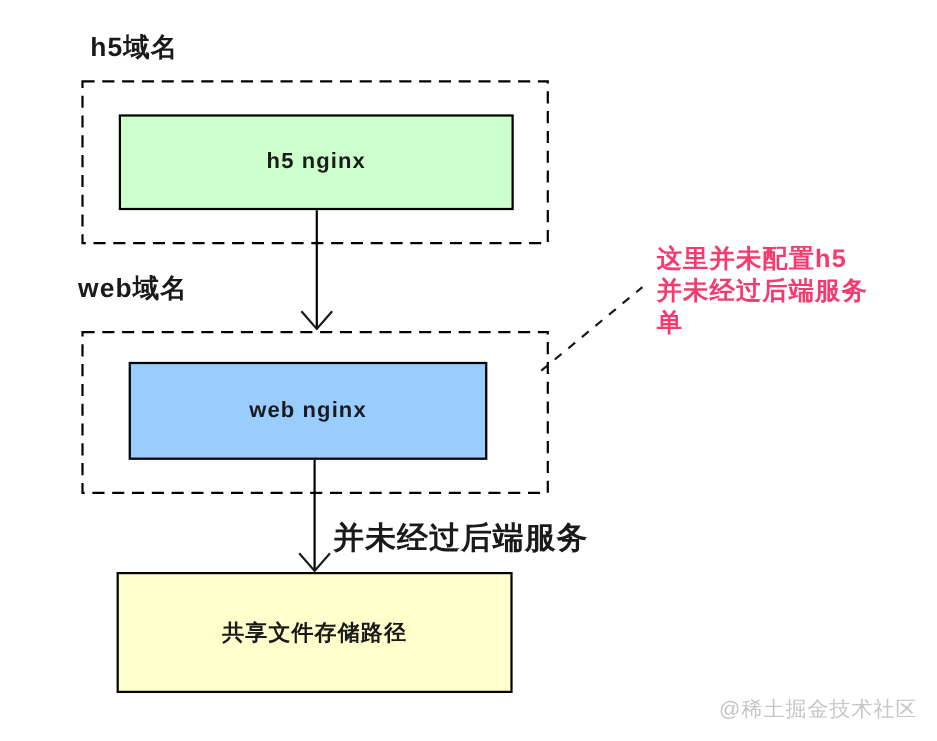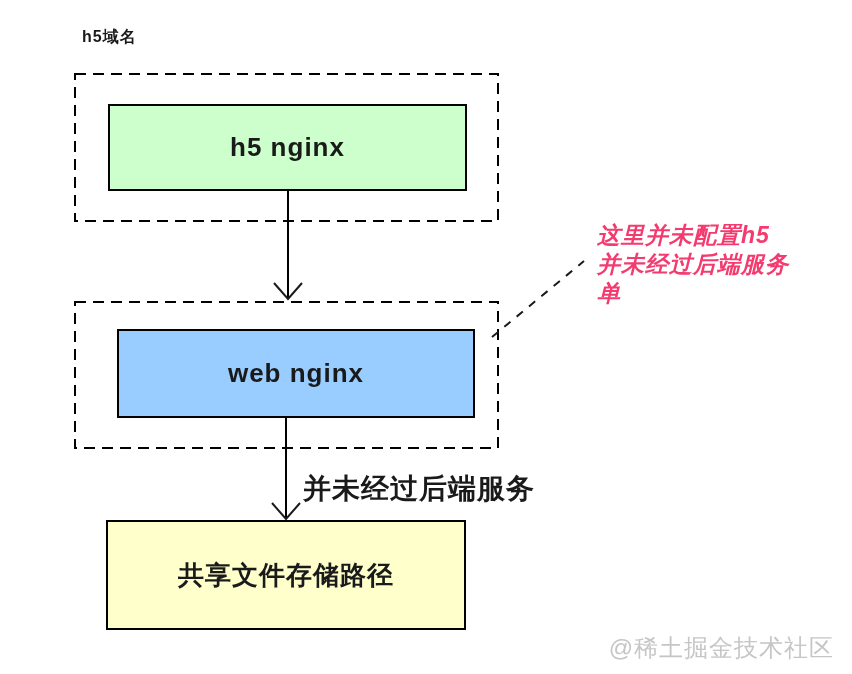--- a/index.html
+++ b/index.html
@@ -16,46 +16,46 @@
     overflow: hidden;
   }
   .overlay {
     position: absolute;
     left: 0; top: 0;
     width: 852px; height: 674px;
     pointer-events: none;
   }
   .group-label {
     position: absolute;
-    font-size: 16px;
+    font-size: 24px;
     font-weight: 600;
     color: #1a1a1a;
     letter-spacing: 1px;
     white-space: nowrap;
   }
   .node {
     position: absolute;
     box-sizing: border-box;
     border: 2px solid #000000;
     display: flex;
     align-items: center;
     justify-content: center;
-    font-size: 26px;
+    font-size: 20px;
     font-weight: 600;
     color: #1a1a1a;
     letter-spacing: 1px;
   }
   .node-h5 {
     left: 108px; top: 104px;
     width: 359px; height: 87px;
     background: #ccffcc;
   }
   .node-web {
     left: 117px; top: 329px;
-    width: 358px; height: 89px;
+    width: 326px; height: 89px;
     background: #99ccff;
   }
   .node-storage {
     left: 106px; top: 520px;
     width: 360px; height: 110px;
     background: #ffffcc;
   }
   .label-h5-group  { left: 82px; top: 27px; }
   .label-web-group { left: 71px; top: 246px; }
   .edge-label {
@@ -69,26 +69,25 @@
   }
   .annotation {
     position: absolute;
     left: 597px; top: 221px;
     width: 200px;
     font-size: 23px;
     font-weight: 700;
     line-height: 29px;
     color: #f43b6f;
     letter-spacing: 1px;
-    font-style: italic;
   }
   .watermark {
     position: absolute;
     right: 18px; top: 632px;
-    font-size: 24px;
+    font-size: 19px;
     color: #c6c6c6;
     letter-spacing: 1px;
     white-space: nowrap;
   }
 </style>
 </head>
 <body>
 
 <div class="canvas">
 
@@ -102,20 +101,21 @@
     <polyline points="274,283 288,299 302,283" fill="none" stroke="#1a1a1a" stroke-width="2"></polyline>
 
     <line x1="286" y1="418" x2="286" y2="518" stroke="#000000" stroke-width="2"></line>
     <polyline points="272,503 286,519 300,503" fill="none" stroke="#1a1a1a" stroke-width="2"></polyline>
 
     <line x1="492" y1="337" x2="584" y2="261" stroke="#1a1a1a" stroke-width="2" stroke-dasharray="8 8"></line>
   </svg>
 
   <div class="group-label label-h5-group">h5域名</div>
 
+  <div class="group-label label-web-group">web域名</div>
 
   <div class="node node-h5">
     <span>h5 nginx</span>
   </div>
 
   <div class="node node-web">
     <span>web nginx</span>
   </div>
 
   <div class="node node-storage">

